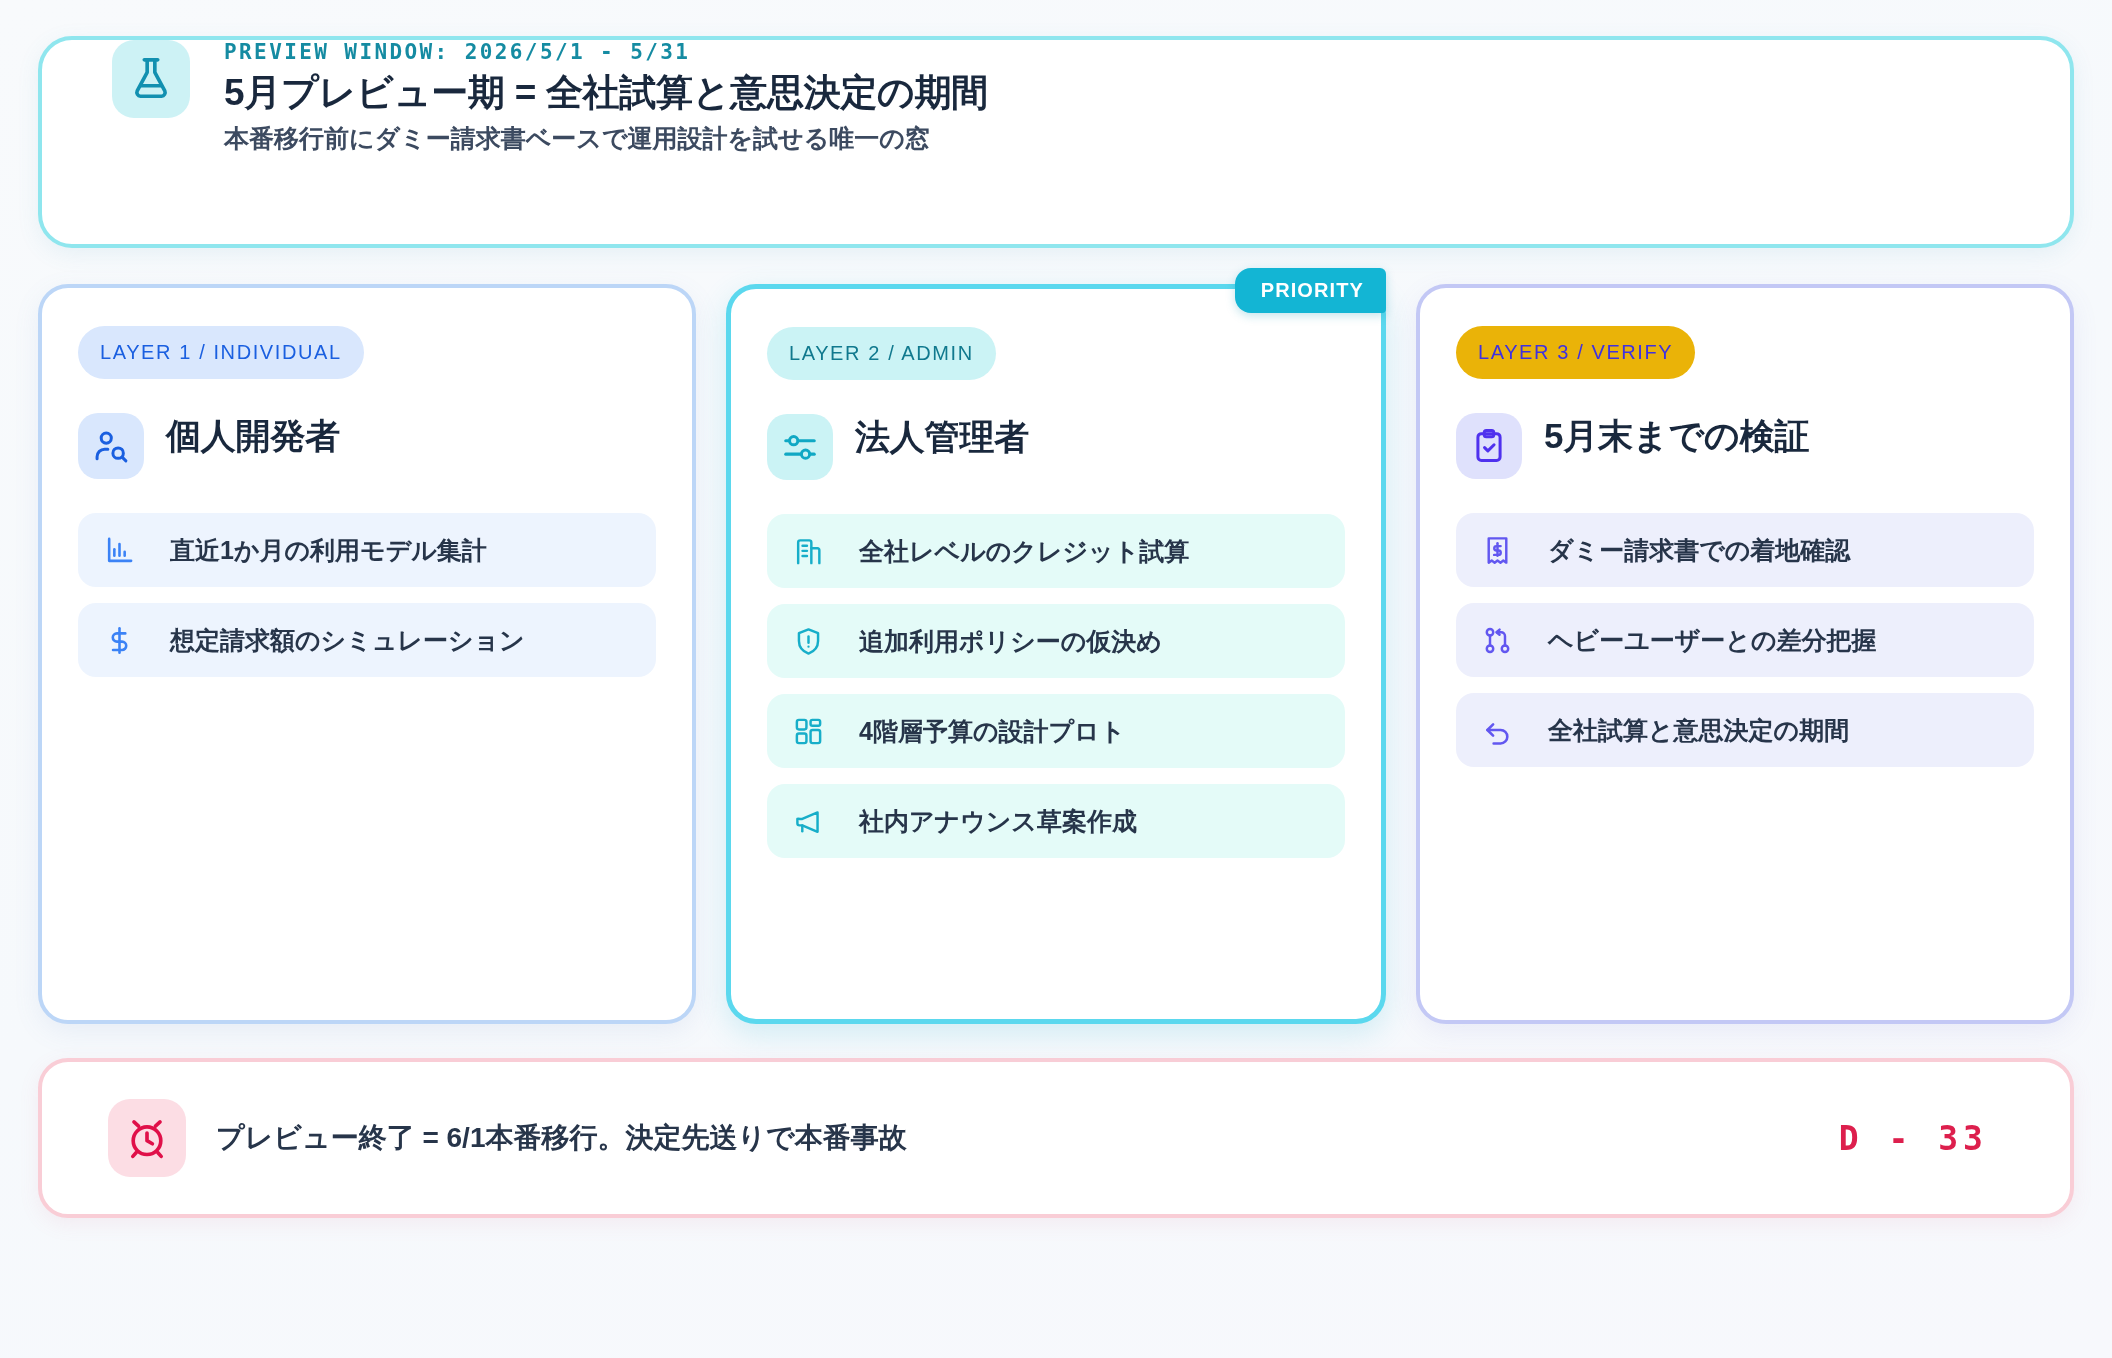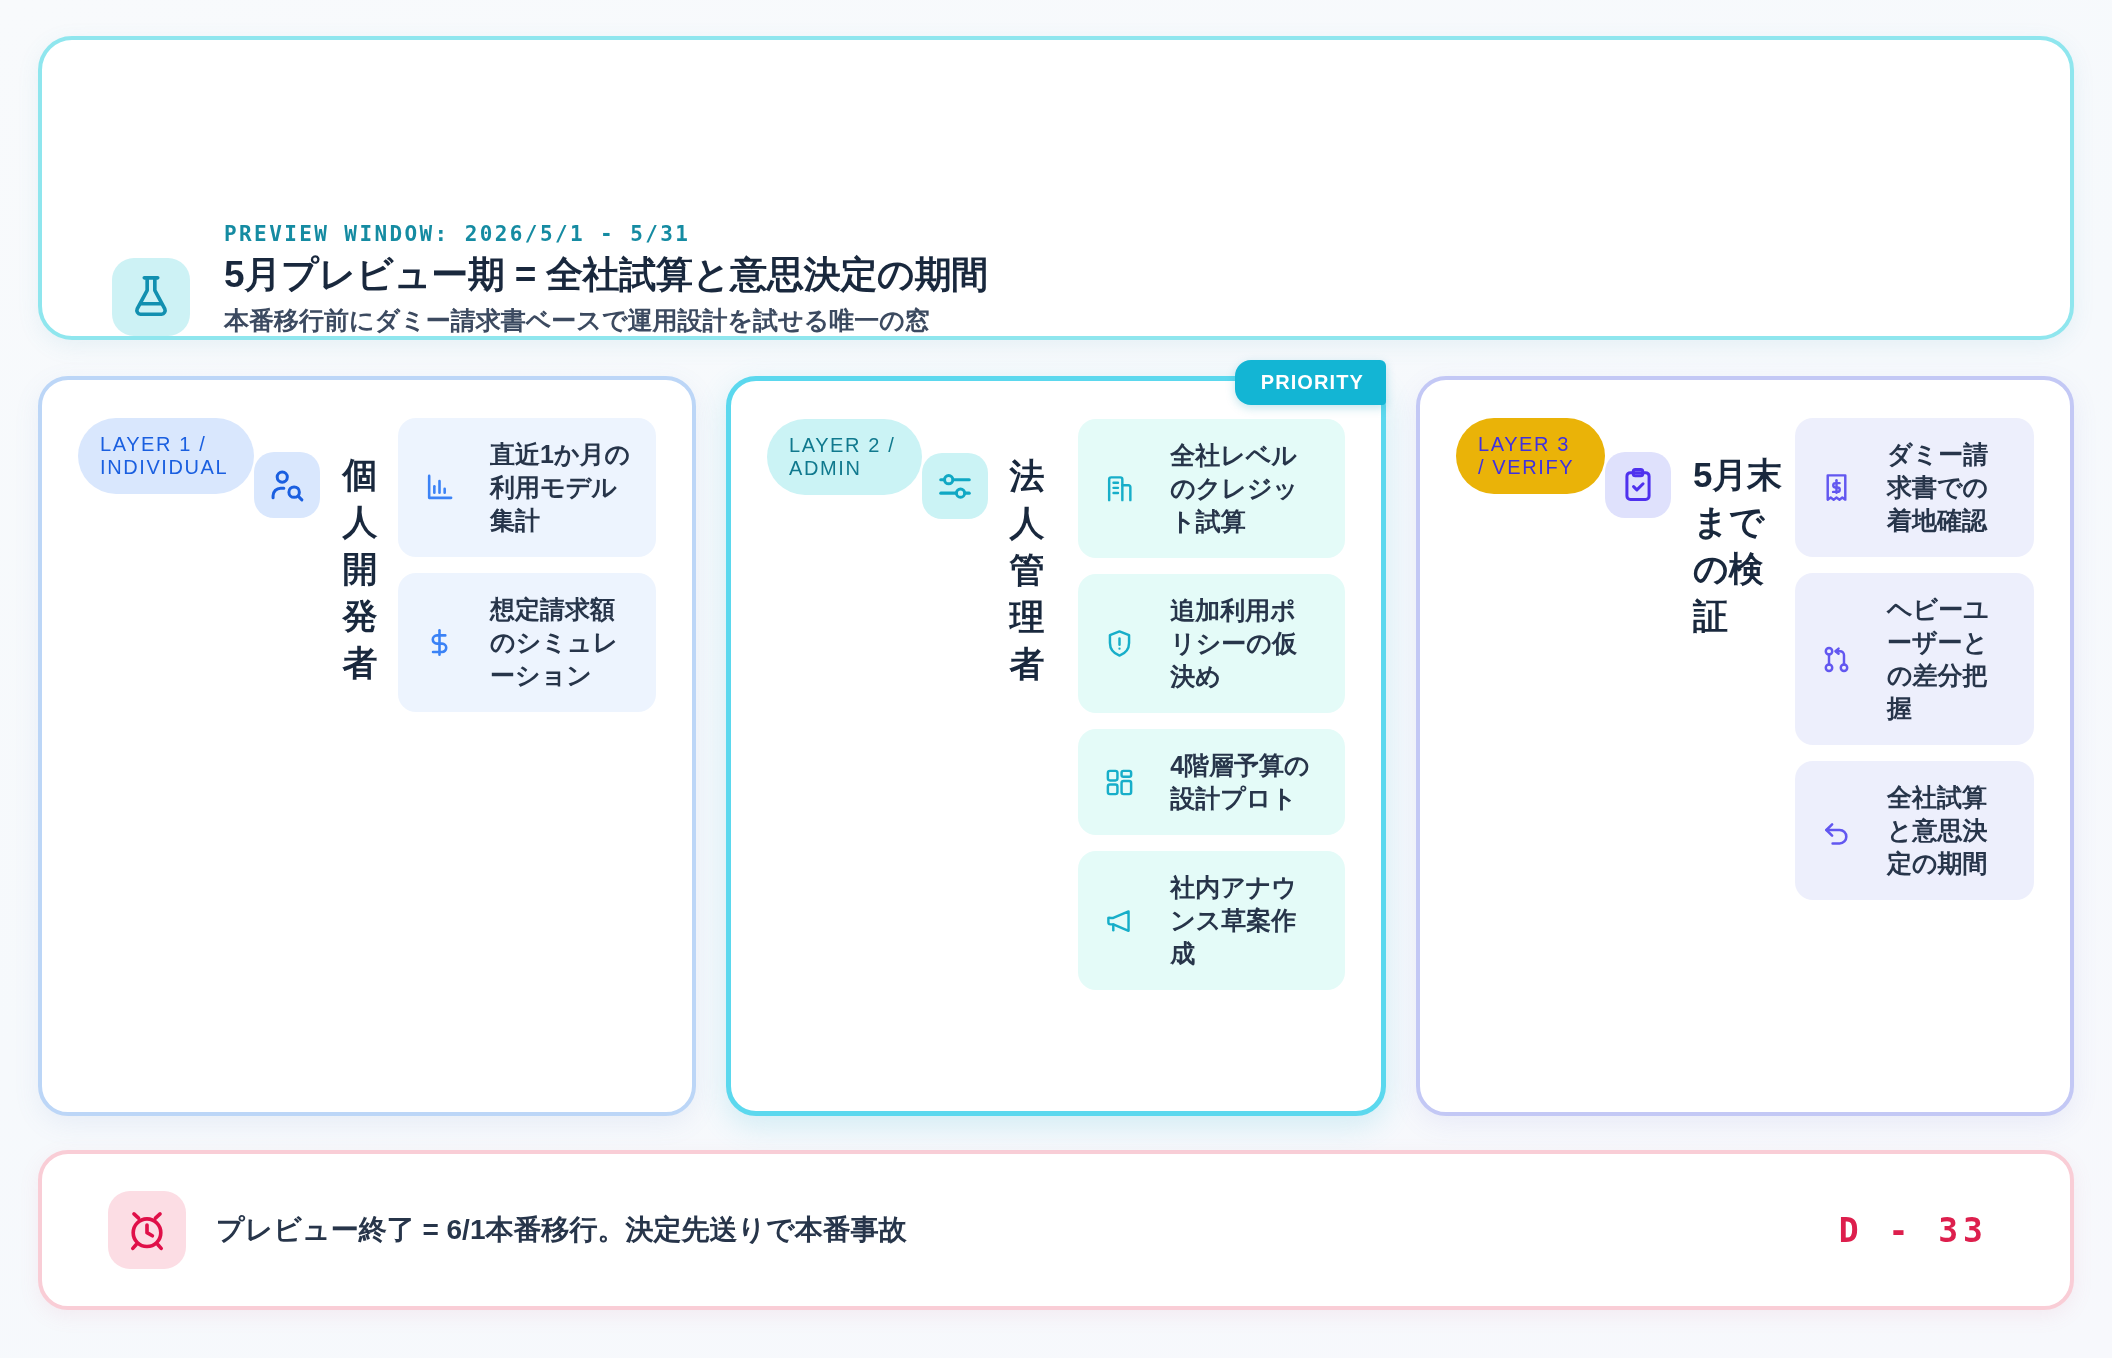--- a/index.html
+++ b/index.html
@@ -15,22 +15,22 @@
     display: flex; flex-direction: column;
     background: linear-gradient(160deg,#f8fafc 0%,#f6f9fc 50%,#f7f8fc 100%);
   }
 
   
   .hero {
     position: relative;
     border: 4px solid #8fe6ee;
     border-radius: 34px;
     background: #ffffff;
-    height: 304px;
-    display: flex; align-items: flex-end;
+    height: 212px;
+    display: flex; align-items: flex-start;
     padding: 0 44px;
     box-shadow: 0 6px 22px rgba(80,160,190,0.10);
     flex: none;
   }
   .hero-icon {
     width: 78px; height: 78px;
     border-radius: 22px;
     background: #cdf2f5;
     display: flex; align-items: center; justify-content: center;
     margin-left: 26px; margin-right: 34px;
@@ -58,21 +58,21 @@
     margin-top: 36px;
     height: 740px;
     flex: none;
   }
   .card {
     flex: 1 1 0;
     background: #ffffff;
     border-radius: 30px;
     position: relative;
     padding: 38px 36px;
-    display: flex; flex-direction: row;
+    display: flex; flex-direction: column;
   }
   .card.l1 { border: 4px solid #bcd6f7; box-shadow: 0 8px 26px rgba(110,140,200,0.10); }
   .card.l2 { border: 5px solid #5bd8ee; box-shadow: 0 10px 30px rgba(60,190,215,0.20); }
   .card.l3 { border: 4px solid #c3c8f5; box-shadow: 0 8px 26px rgba(120,120,210,0.10); }
 
   .priority-badge {
     position: absolute;
     top: -21px; right: -5px;
     background: #13b5d4;
     color: #ffffff;

